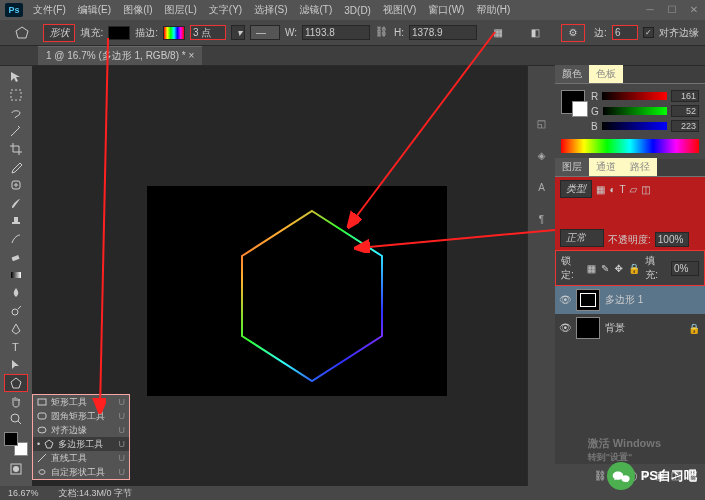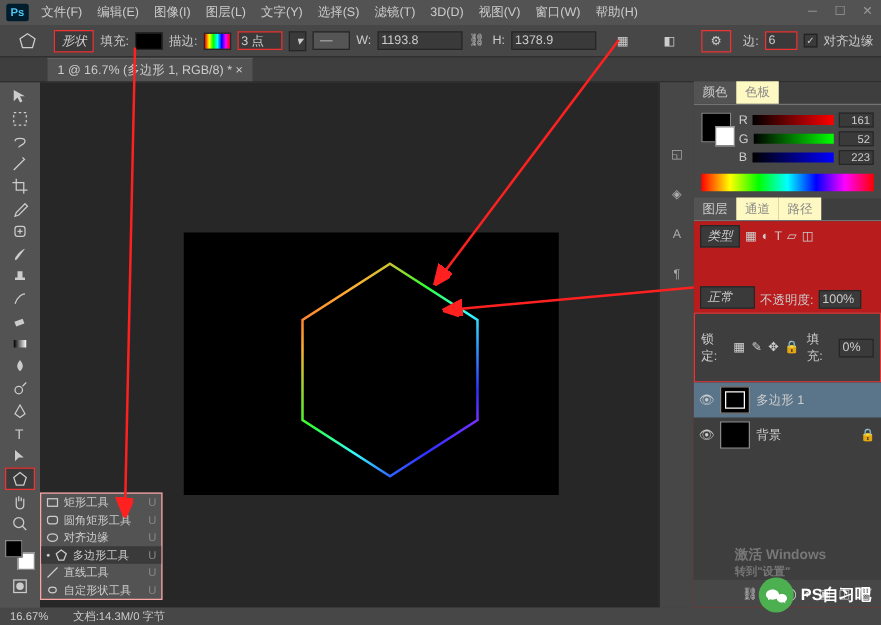--- a/index.html
+++ b/index.html
@@ -60,21 +60,21 @@
 .color-swatch-big::after { content: ""; position: absolute; width: 14px; height: 14px; background: #fff; border: 1px solid #888; bottom: -4px; right: -4px; }
 .slider { flex: 1; height: 8px; background: linear-gradient(90deg,#000,#f00); position: relative; }
 .slider.g { background: linear-gradient(90deg,#000,#0f0); }
 .slider.b { background: linear-gradient(90deg,#000,#00f); }
 .slider-val { width: 28px; background: #3a3a3a; border: 1px solid #262626; color: #ccc; font-size: 9px; text-align: right; padding: 0 2px; }
 .spectrum { height: 14px; margin-top: 4px; background: linear-gradient(90deg,#f00,#ff0,#0f0,#0ff,#00f,#f0f,#f00); }
 
 .layer-panel { background: #b91c1c; flex: 1; display: flex; flex-direction: column; }
 .layer-opts { display: flex; align-items: center; padding: 3px 5px; gap: 4px; }
 .layer-opts2 { display: flex; align-items: flex-end; padding: 3px 5px; gap: 4px; margin-top: 25px; }
-.lock-row { display: flex; align-items: center; padding: 13px 5px; gap: 5px; background: #3e3e3e; }
+.lock-row { display: flex; align-items: center; padding: 3px 5px; gap: 5px; background: #3e3e3e; }
 .layer-list { flex: 1; background: #3e3e3e; }
 .layer-row { display: flex; align-items: center; height: 28px; padding: 0 4px; gap: 5px; }
 .layer-row.sel { background: #5a748a; }
 .eye { width: 12px; height: 12px; }
 .layer-thumb { width: 24px; height: 22px; background: #000; border: 1px solid #888; position: relative; }
 .layer-thumb.hex::after { content: ""; position: absolute; inset: 3px; border: 1px solid #fff; }
 .layer-footer { height: 22px; background: #474747; display: flex; align-items: center; justify-content: flex-end; gap: 6px; padding: 0 6px; }
 
 .statusbar { background: #474747; height: 14px; display: flex; align-items: center; padding: 0 8px; gap: 20px; font-size: 9px; }
 

